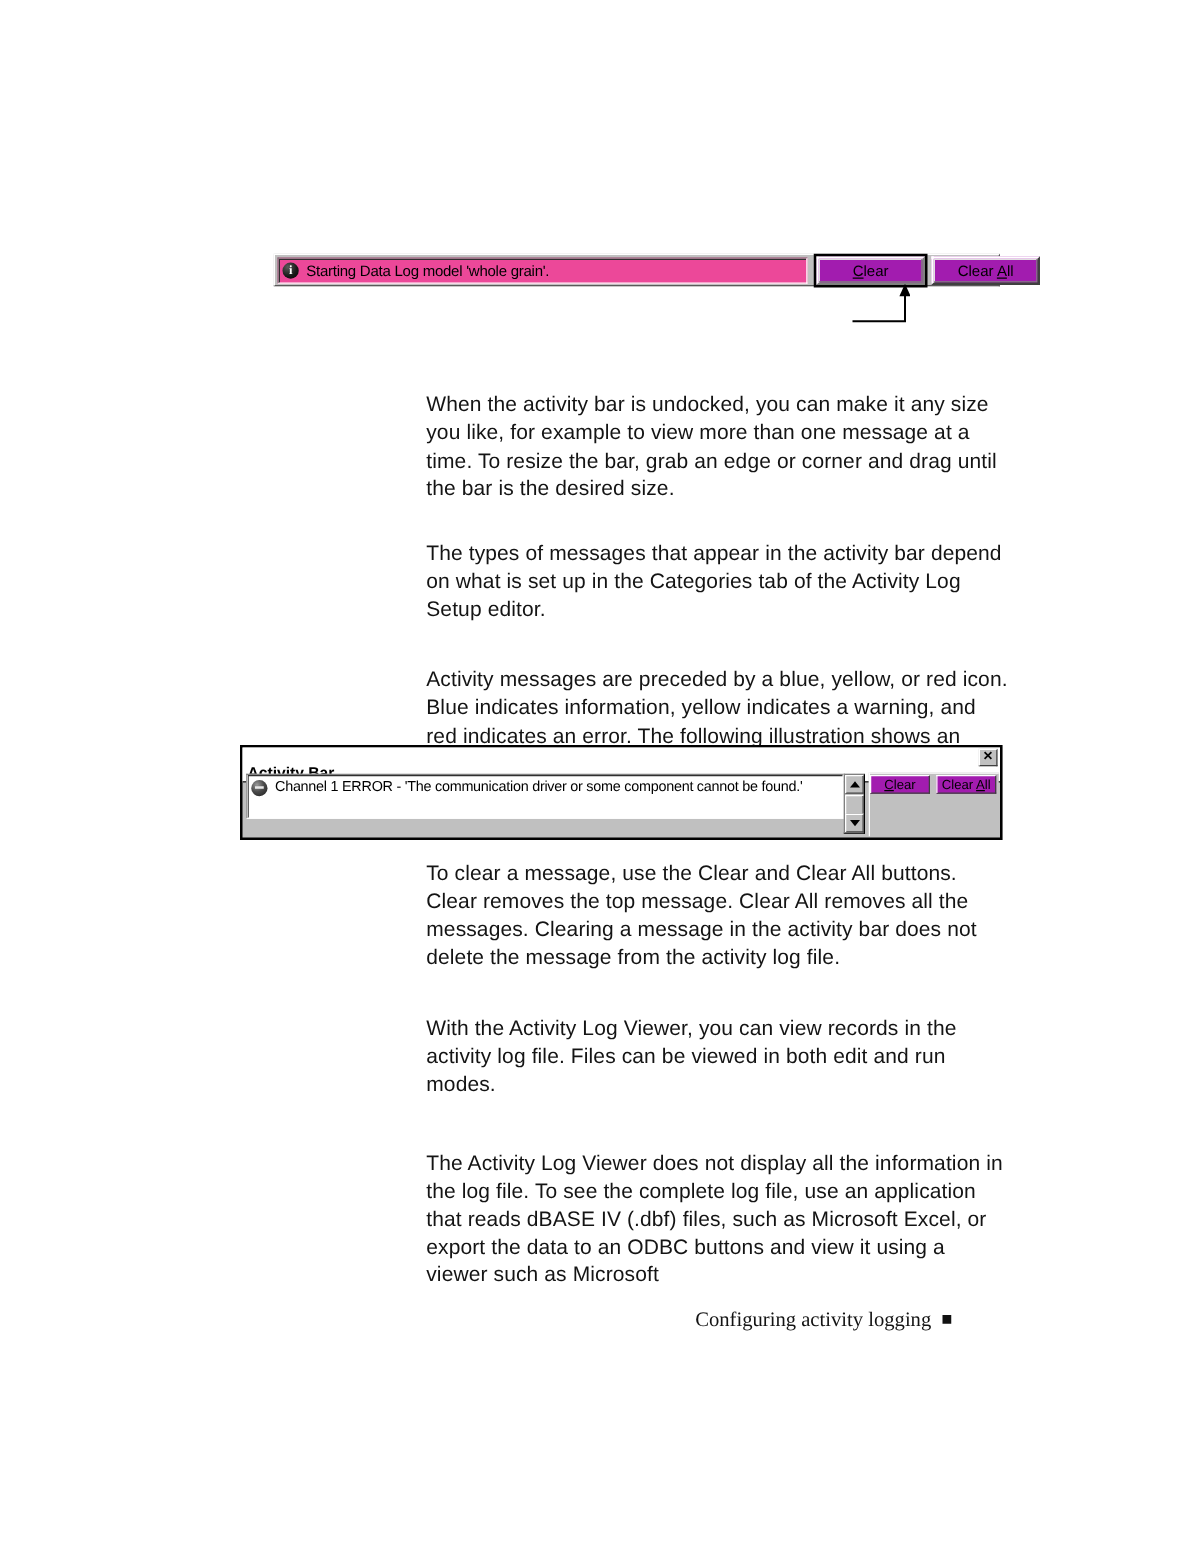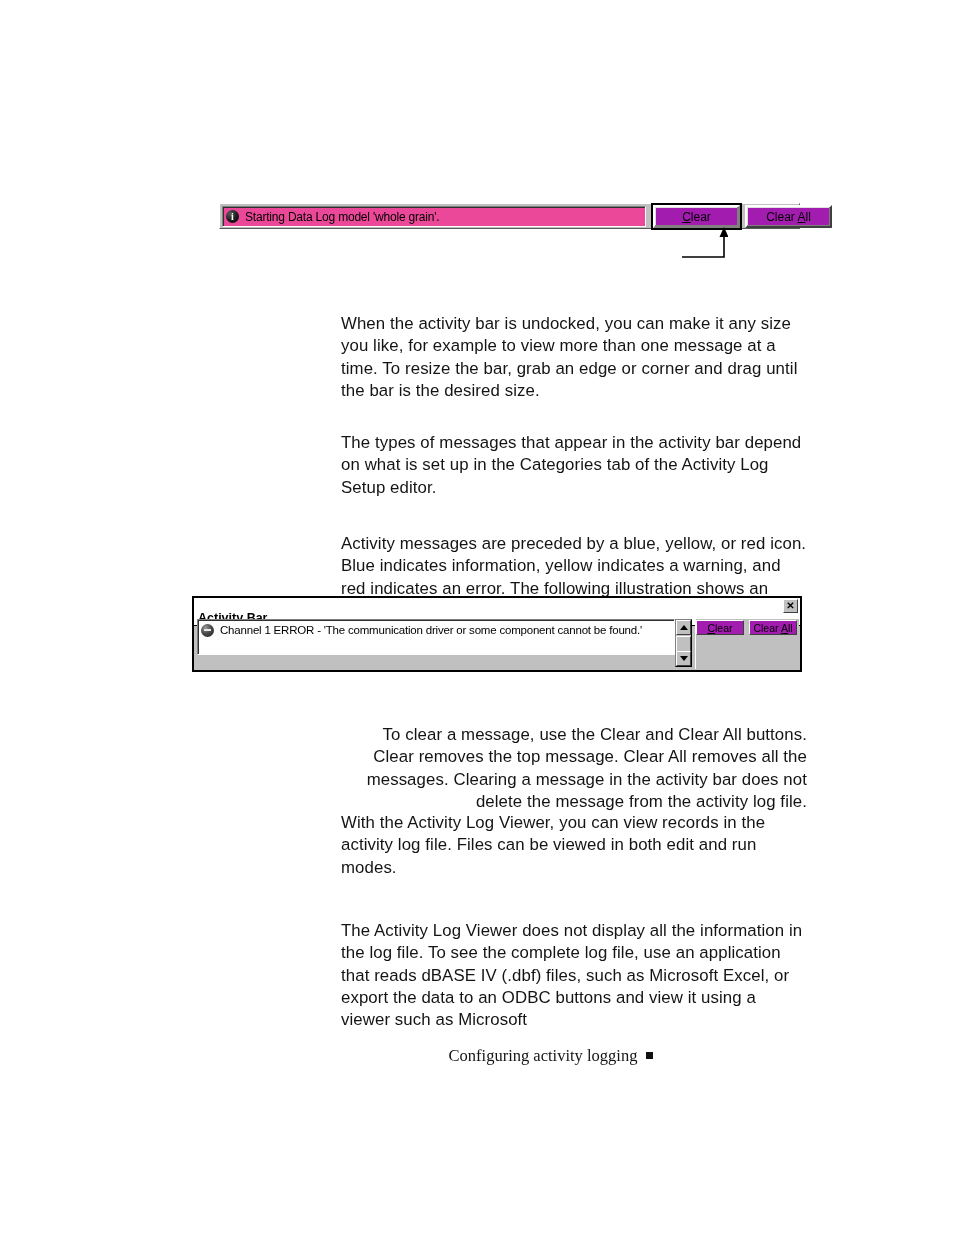--- a/index.html
+++ b/index.html
@@ -28,21 +28,21 @@
     text-align: left;
     letter-spacing: 0.1px;
   }
 
   
   .footer {
     position: absolute;
     left: 341px;
     top: 1046px;
     width: 420px;
-    text-align: center;
+    text-align: right;
     font-family: "Liberation Serif", serif;
     font-size: 16.5px;
     color: #141414;
   }
   .footer-bullet {
     display: inline-block;
     width: 7px;
     height: 7px;
     background: #111;
     margin-left: 9px;
@@ -398,19 +398,19 @@
 
   <div class="btn95" id="fig2-clear">
     <span><span class="u">C</span>lear</span>
   </div>
 
   <div class="btn95" id="fig2-clearall">
     <span>Clear <span class="u">A</span>ll</span>
   </div>
 </div>
 
-<div class="para" style="top:724px;text-align:right;">To clear a message, use the Clear and Clear All buttons. Clear removes the top message. Clear All removes all the messages. Clearing a message in the activity bar does not delete the message from the activity log file.</div>
+<div class="para" style="top:688px;">To clear a message, use the Clear and Clear All buttons. Clear removes the top message. Clear All removes all the messages. Clearing a message in the activity bar does not delete the message from the activity log file.</div>
 <div class="para" style="top:812px;">With the Activity Log Viewer, you can view records in the activity log file. Files can be viewed in both edit and run modes.</div>
 <div class="para" style="top:920px;">The Activity Log Viewer does not display all the information in the log file. To see the complete log file, use an application that reads dBASE IV (.dbf) files, such as Microsoft Excel, or export the data to an ODBC buttons and view it using a viewer such as Microsoft</div>
 
 <div class="footer">
   <span>Configuring activity logging</span><span class="footer-bullet"></span>
 </div>
 
 </body></html>

